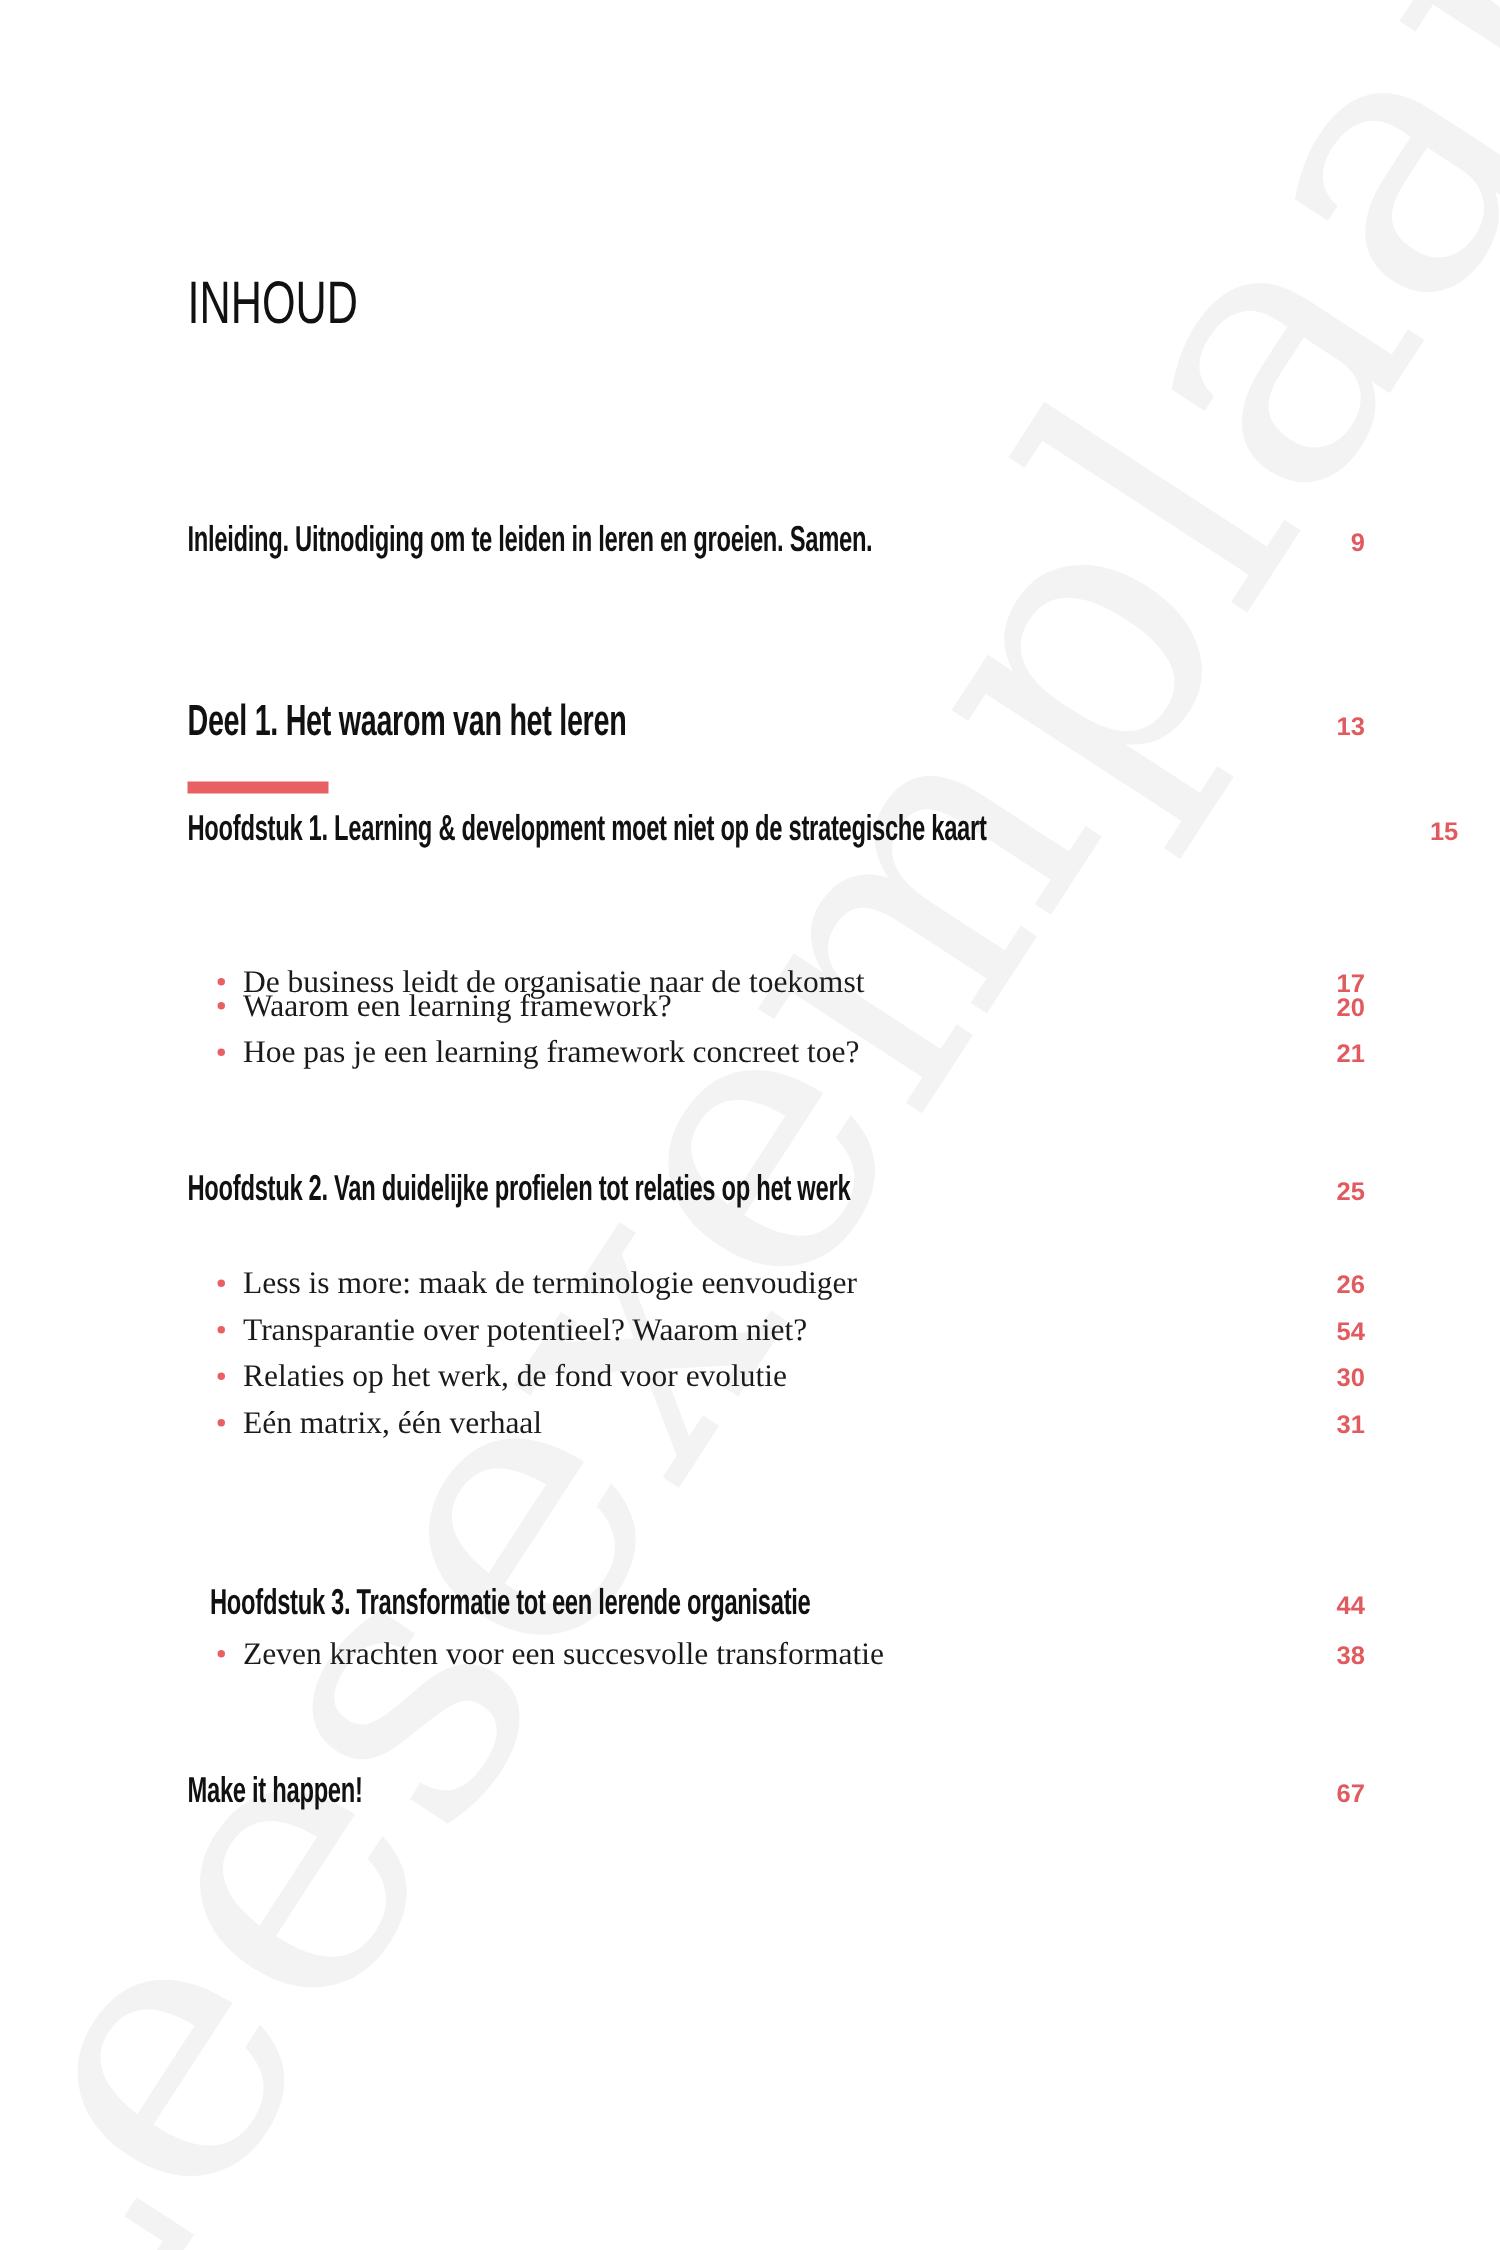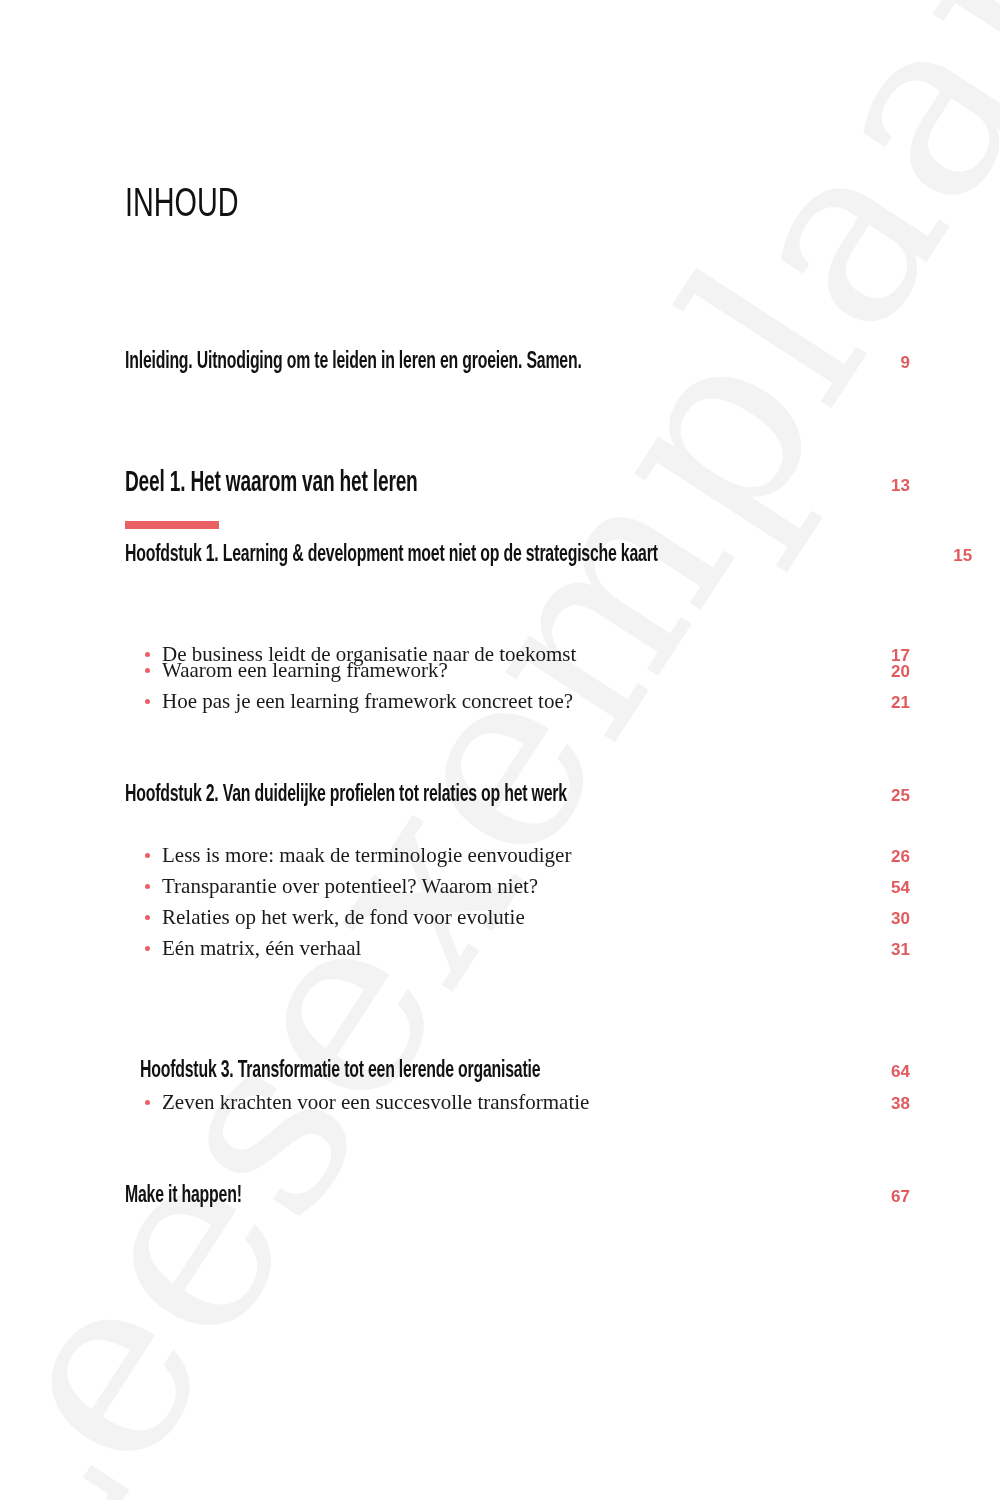--- a/index.html
+++ b/index.html
@@ -138,21 +138,21 @@
   <div class="sub" style="top:936px;">
     <span class="left">
         <span class="bullet"></span>
         <span class="sub-text">Eén matrix, één verhaal</span>
       </span>
     <span class="pagenum">31</span>
   </div>
 
   <div class="row" style="top:1055px;margin-left:15px;">
     <span class="heading h-chapter">Hoofdstuk 3. Transformatie tot een lerende organisatie</span>
-    <span class="pagenum">64</span>
+    <span class="pagenum">44</span>
   </div>
   <div class="sub" style="top:1090px;">
     <span class="left">
         <span class="bullet"></span>
         <span class="sub-text">Zeven krachten voor een succesvolle transformatie</span>
       </span>
     <span class="pagenum">38</span>
   </div>
 
   <div class="row" style="top:1180px;">

